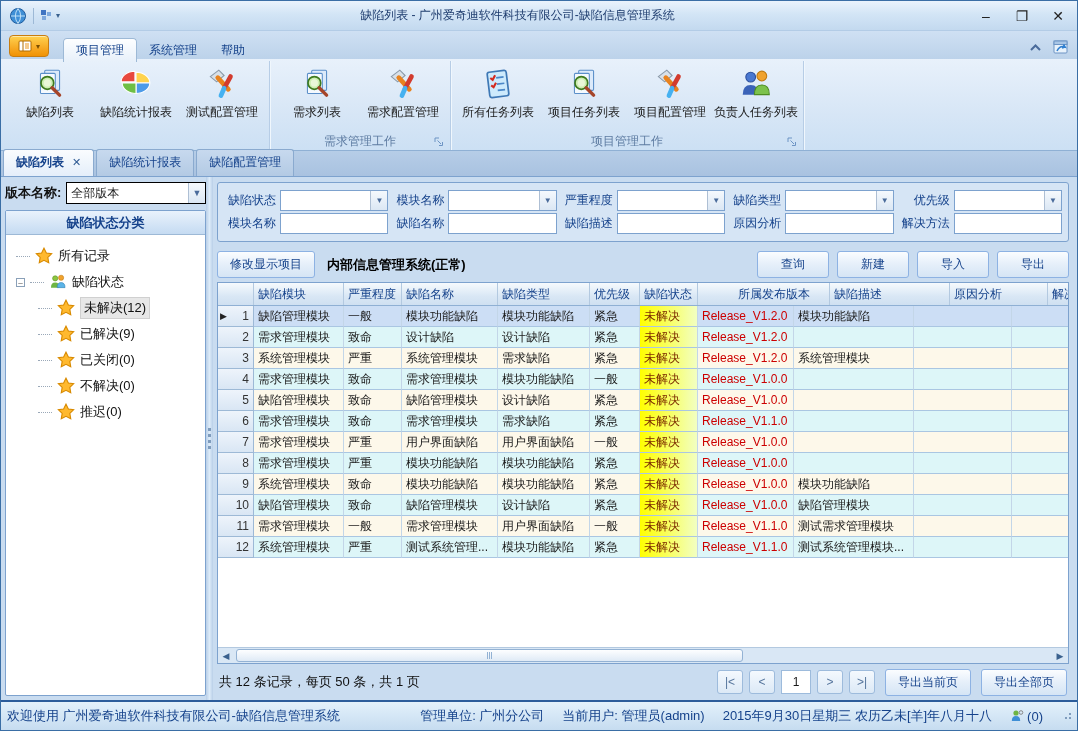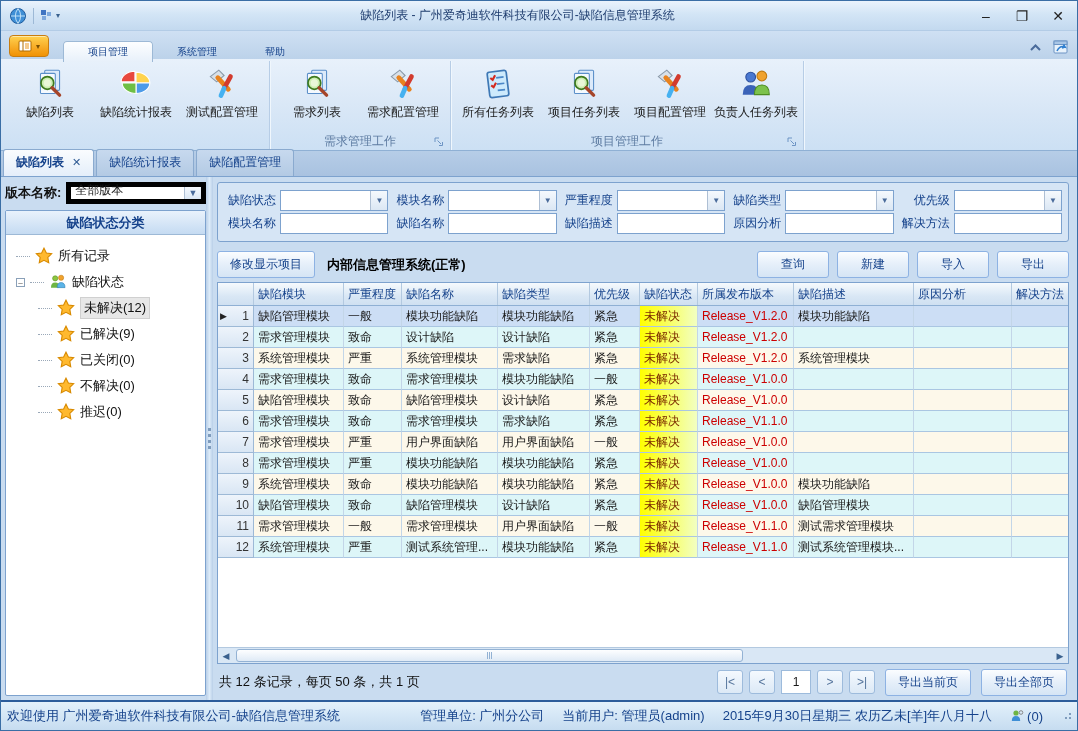--- a/index.html
+++ b/index.html
@@ -12,21 +12,21 @@
   .titlebar .app-ico { width:18px; height:18px; }
   .qat-sep { width:1px; height:16px; background:#9db9d6; margin:0 6px; }
   .qat { display:flex; align-items:center; gap:3px; color:#3a618e; cursor:default; }
   .title-text { flex:1; text-align:center; color:#1e3c6e; font-size:12px; }
   .win-btns { display:flex; gap:14px; align-items:center; color:#222; font-size:14px; }
   .win-btn { width:22px; text-align:center; cursor:default; }
 
   
   .tabrow { height:28px; background:linear-gradient(#cfe0f3,#bcd2ea); display:flex; align-items:flex-end; padding:0 6px; position:relative; }
   .appmenu { height:22px; margin:0 14px 2px 2px; padding:2px 8px; border-radius:4px; background:linear-gradient(#ffd24f,#f7a923 60%,#f09205); border:1px solid #c87d10; display:flex; align-items:center; gap:4px; box-shadow:inset 0 1px 0 #ffe9a8; }
-  .rtab { padding:4px 24px 5px; color:#15428b; font-size:10px; }
+  .rtab { padding:4px 12px 5px; color:#15428b; font-size:12px; }
   .rtab.active { background:linear-gradient(#fdfeff,#e7f0fa); border:1px solid #9db9d6; border-bottom:none; border-radius:4px 4px 0 0; }
   .tabrow-right { position:absolute; right:8px; bottom:4px; display:flex; gap:10px; align-items:center; }
 
   
   .ribbon { height:92px; background:linear-gradient(#e8f1fb,#d7e6f6 60%,#cce0f4); border-bottom:1px solid #8fb0d4; display:flex; padding:2px 2px 0 2px; }
   .rgroup { display:flex; flex-direction:column; border-right:1px solid #b7cde6; box-shadow:1px 0 0 #f0f7fd; padding:2px 4px 0; }
   .rgroup-btns { flex:1; display:flex; align-items:flex-start; }
   .rbtn { width:86px; display:flex; flex-direction:column; align-items:center; gap:3px; padding:4px 2px 2px; border-radius:3px; }
   .rbtn .lbl { font-size:12px; color:#1a1a1a; white-space:nowrap; }
   .rgroup-foot { height:18px; display:flex; align-items:center; justify-content:center; position:relative; color:#5d7ba1; font-size:12px; }
@@ -36,21 +36,21 @@
   .doctabs { height:26px; background:linear-gradient(#b6cde7,#a9c2e0); display:flex; align-items:flex-end; padding-left:2px; border-bottom:1px solid #7da2ce; }
   .dtab { padding:4px 12px 5px; margin-right:2px; font-size:12px; color:#15428b; background:linear-gradient(#c7d9ee,#b3cae4); border:1px solid #8aaacf; border-bottom:none; border-radius:3px 3px 0 0; display:flex; gap:8px; align-items:center; }
   .dtab.active { background:linear-gradient(#fafcfe,#e4eefa); font-weight:bold; }
   .dtab .close { color:#2f5a93; font-weight:bold; font-size:11px; }
 
   
   .content { flex:1; display:flex; background:#c9dcf0; overflow:hidden; }
   .sidebar { width:205px; display:flex; flex-direction:column; padding:5px 0 4px 4px; }
   .version-row { display:flex; align-items:center; gap:5px; margin-bottom:6px; }
   .version-row .vlabel { font-weight:bold; color:#111; font-size:13px; }
-  .sideselect { flex:1; height:22px; background:#fff; border:5px solid #000000; display:flex; align-items:flex-end; }
+  .sideselect { flex:1; height:22px; background:#fff; border:1px solid #000000; display:flex; align-items:center; }
   .sideselect .val { flex:1; padding-left:4px; font-size:12px; }
   .dd-btn { width:17px; height:100%; border-left:1px solid #aebfd4; background:linear-gradient(#f5f9fd,#dbe7f4); display:flex; align-items:center; justify-content:center; color:#4a6b9b; font-size:9px; }
   .sidepanel { flex:1; border:1px solid #7da2ce; background:#fff; display:flex; flex-direction:column; border-radius:2px; overflow:hidden; }
   .sidepanel-hdr { height:24px; background:linear-gradient(#e9f2fc,#c5dbf2); border-bottom:1px solid #9db9d6; text-align:center; line-height:23px; font-weight:bold; color:#15428b; font-size:13px; }
   .tree { padding:8px 4px 4px 10px; }
   .tree-item { display:flex; align-items:center; gap:5px; height:26px; font-size:13px; color:#111; white-space:nowrap; }
   .tree-item .conn { width:14px; border-top:1px dotted #9aa8b8; }
   .tree-item.lvl2 { padding-left:22px; }
   .tree-item .txt.sel { background:#e7e7e7; border:1px solid #d0d0d0; padding:1px 3px; }
   .expander { width:9px; height:9px; border:1px solid #8aa0b8; background:#fff; font-size:8px; line-height:7px; text-align:center; color:#444; }
@@ -492,21 +492,21 @@
       <div class="tablewrap">
         <div class="tbl-scroll">
           <div class="tbl-head" id="tbl-head">
               <span class="hcell" style="width: 36px;"></span>
               <span class="hcell" style="width: 90px;">缺陷模块</span>
               <span class="hcell" style="width: 58px;">严重程度</span>
               <span class="hcell" style="width: 96px;">缺陷名称</span>
               <span class="hcell" style="width: 92px;">缺陷类型</span>
               <span class="hcell" style="width: 50px;">优先级</span>
               <span class="hcell" style="width: 58px;">缺陷状态</span>
-              <span class="hcell" style="width: 96px;">所属发布版本</span>
+              <span class="hcell" style="width: 96px; margin-left: 36px;">所属发布版本</span>
               <span class="hcell" style="width: 120px;">缺陷描述</span>
               <span class="hcell" style="width: 98px;">原因分析</span>
               <span class="hcell" style="width: 90px;">解决方法</span>
             </div>
           <div id="tbl-body">
               <div class="tbl-row">
                 <span class="rowhdr" style="width: 36px;">1<span class="marker">▶</span></span>
                 <span class="cell" style="width: 90px; background: rgb(204, 222, 245);">缺陷管理模块</span>
                 <span class="cell" style="width: 58px; background: rgb(204, 222, 245);">一般</span>
                 <span class="cell" style="width: 96px; background: rgb(204, 222, 245);">模块功能缺陷</span>

